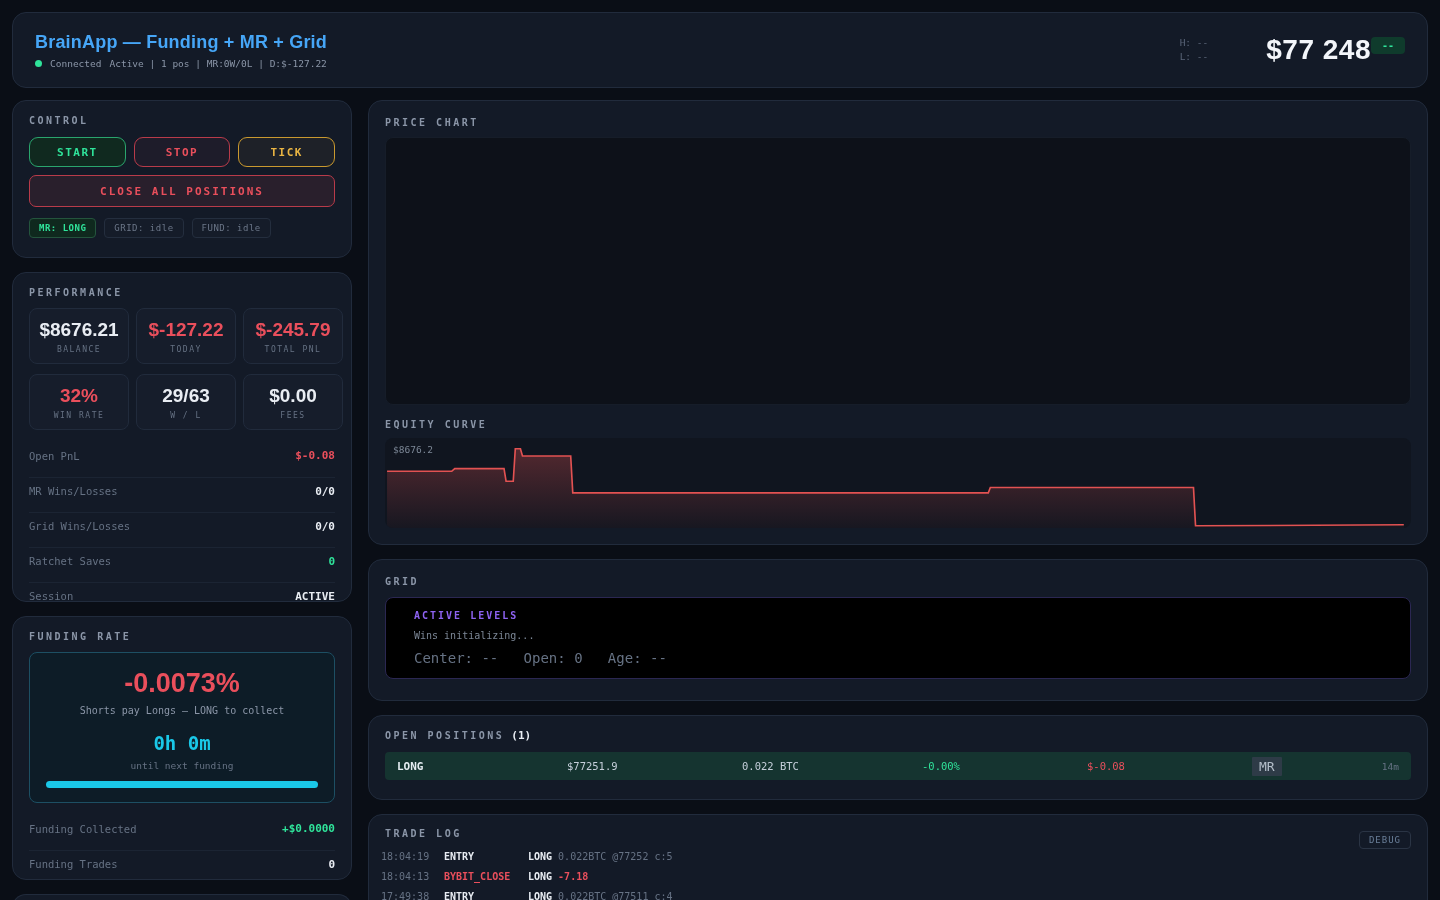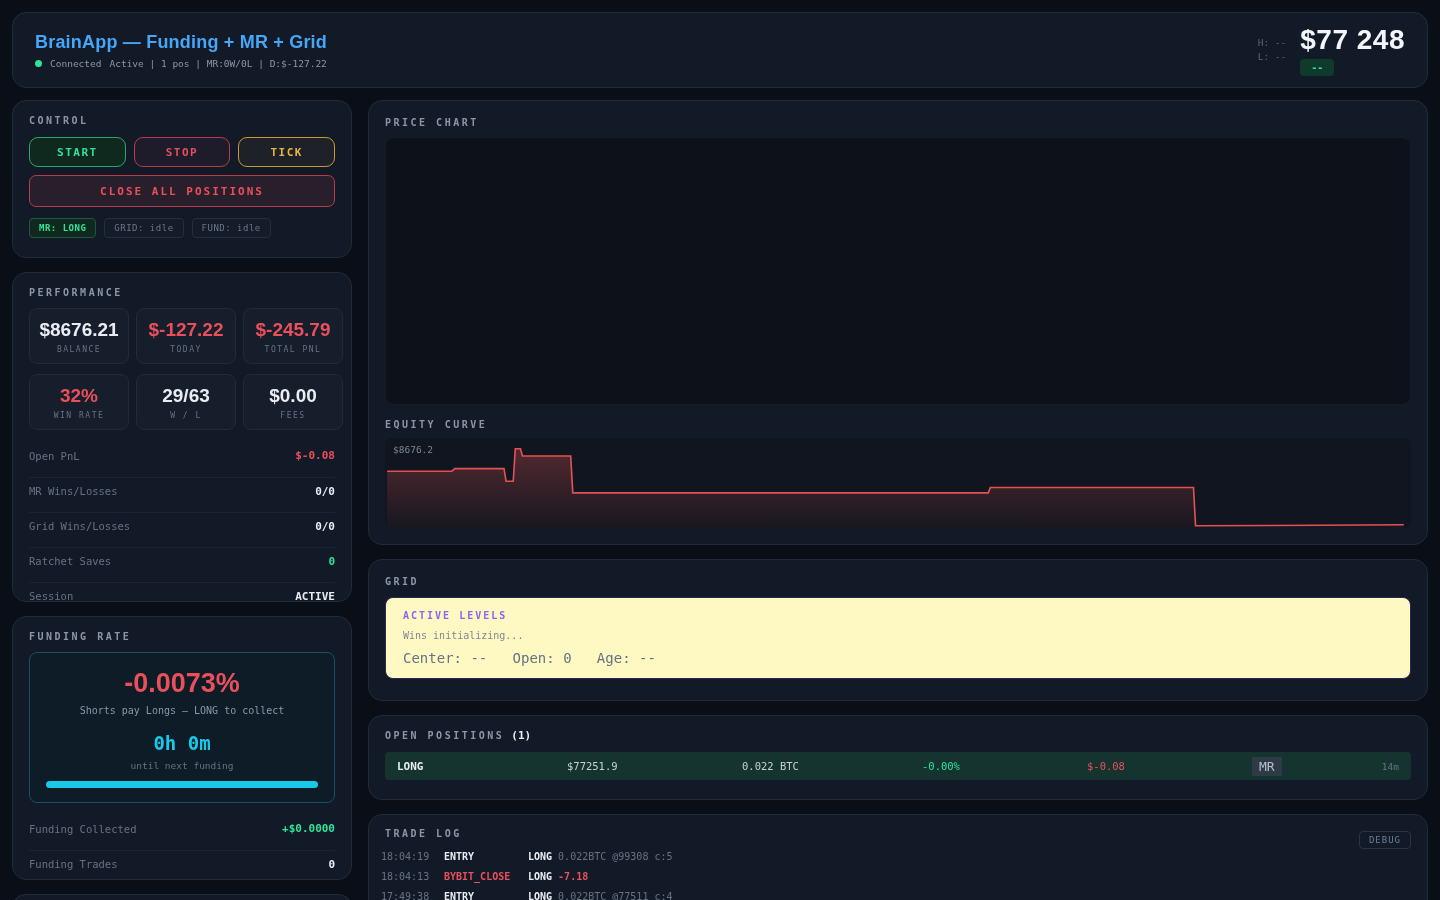--- a/index.html
+++ b/index.html
@@ -23,21 +23,21 @@
   .header {
     height:76px; margin-bottom:12px;
     display:flex; align-items:center; justify-content:space-between;
     padding:0 22px;
   }
   .app-title { font-family:"Liberation Sans",sans-serif; font-size:18px; font-weight:bold; color:#46a6f7; letter-spacing:.2px; }
   .status-line { display:flex; align-items:center; gap:8px; margin-top:5px; font-size:9.5px; color:#8b96a8; }
   .dot { width:7px; height:7px; border-radius:50%; background:#2fe39a; display:inline-block; }
   .hdr-right { display:flex; align-items:center; gap:14px; }
   .hl-block { font-size:9.5px; color:#5a6579; line-height:1.5; text-align:right; }
-  .price-block { display:flex; flex-direction:column; align-items:flex-start; }
+  .price-block { display:flex; flex-direction:row; align-items:flex-start;margin-left:44px; }
   .big-price { font-family:"Liberation Sans",sans-serif; font-size:28px; font-weight:bold; color:#f3f6fa; letter-spacing:.5px; }
   .price-badge { margin-top:3px; background:#0f3b2c; color:#2fe39a; font-size:10px; font-weight:bold; padding:3px 11px; border-radius:4px; }
   
   .main { display:grid; grid-template-columns:340px 1fr; gap:16px; align-items:start; }
   .lcol > .panel { margin-bottom:14px; }
   .rcol > .panel { margin-bottom:14px; }
   
   .p-control { padding:14px 16px; height:158px; overflow:hidden; }
   .btn-row { display:flex; gap:8px; margin-top:11px; }
   .btn {
@@ -81,21 +81,21 @@
   .fund-bar { margin-top:10px; height:7px; border-radius:4px; background:#1ac8e8; width:100%; }
   
   .p-charts { padding:16px; height:445px; display:flex; flex-direction:column; }
   .chart-box { background:#0d1119; border:1px solid #161d29; border-radius:8px; }
   .price-box { flex:1; margin-top:9px; }
   .eq-title { margin-top:14px; }
   .eq-box { position:relative; height:90px; margin-top:8px; background:#10151f; border:none; overflow:hidden; }
   .eq-label { position:absolute; top:6px; left:8px; font-size:9.5px; color:#7c8796; z-index:2; }
   .eq-box svg { position:absolute; inset:0; width:100%; height:100%; }
   .p-grid { padding:16px; height:142px; overflow:hidden; }
-  .grid-card { margin-top:10px; background:#fef9c3; border:1px solid #2b2752; border-radius:8px; padding:12px 17px; }
+  .grid-card { margin-top:10px; background:#000000; border:1px solid #2b2752; border-radius:8px; padding:12px 28px; }
   .al-title { font-size:10px; font-weight:bold; letter-spacing:2px; color:#8e63f2; }
   .grid-status { margin-top:9px; font-size:10px; color:#7c8796; }
   .grid-meta { margin-top:9px; font-size:14px; color:#667284; white-space:pre; }
   
   .p-pos { padding:13px 16px; height:85px; overflow:hidden; }
   .pos-title { display:flex; gap:7px; align-items:center; }
   .pos-count { font-size:11px; font-weight:bold; color:#e9edf3; }
   .pos-row {
     margin-top:10px; height:28px; background:#153430; border-radius:4px;
     display:grid; grid-template-columns:170px 175px 180px 165px 165px 1fr auto;
@@ -294,21 +294,21 @@
     </div>
 
     <div class="panel p-log">
       <div class="sec-title log-title">TRADE LOG</div>
       <button class="debug-btn">DEBUG</button>
       <div class="log-rows">
         <div class="log-row">
           <span class="log-time">18:04:19</span>
           <span class="log-action">ENTRY</span>
           <span class="log-side">LONG</span>
-          <span class="log-detail">0.022BTC @99308 c:5</span>
+          <span class="log-detail">0.022BTC @77252 c:5</span>
         </div>
         <div class="log-row">
           <span class="log-time">18:04:13</span>
           <span class="log-action red">BYBIT_CLOSE</span>
           <span class="log-side">LONG</span>
           <span class="log-detail red">-7.18</span>
         </div>
         <div class="log-row">
           <span class="log-time">17:49:38</span>
           <span class="log-action">ENTRY</span>

